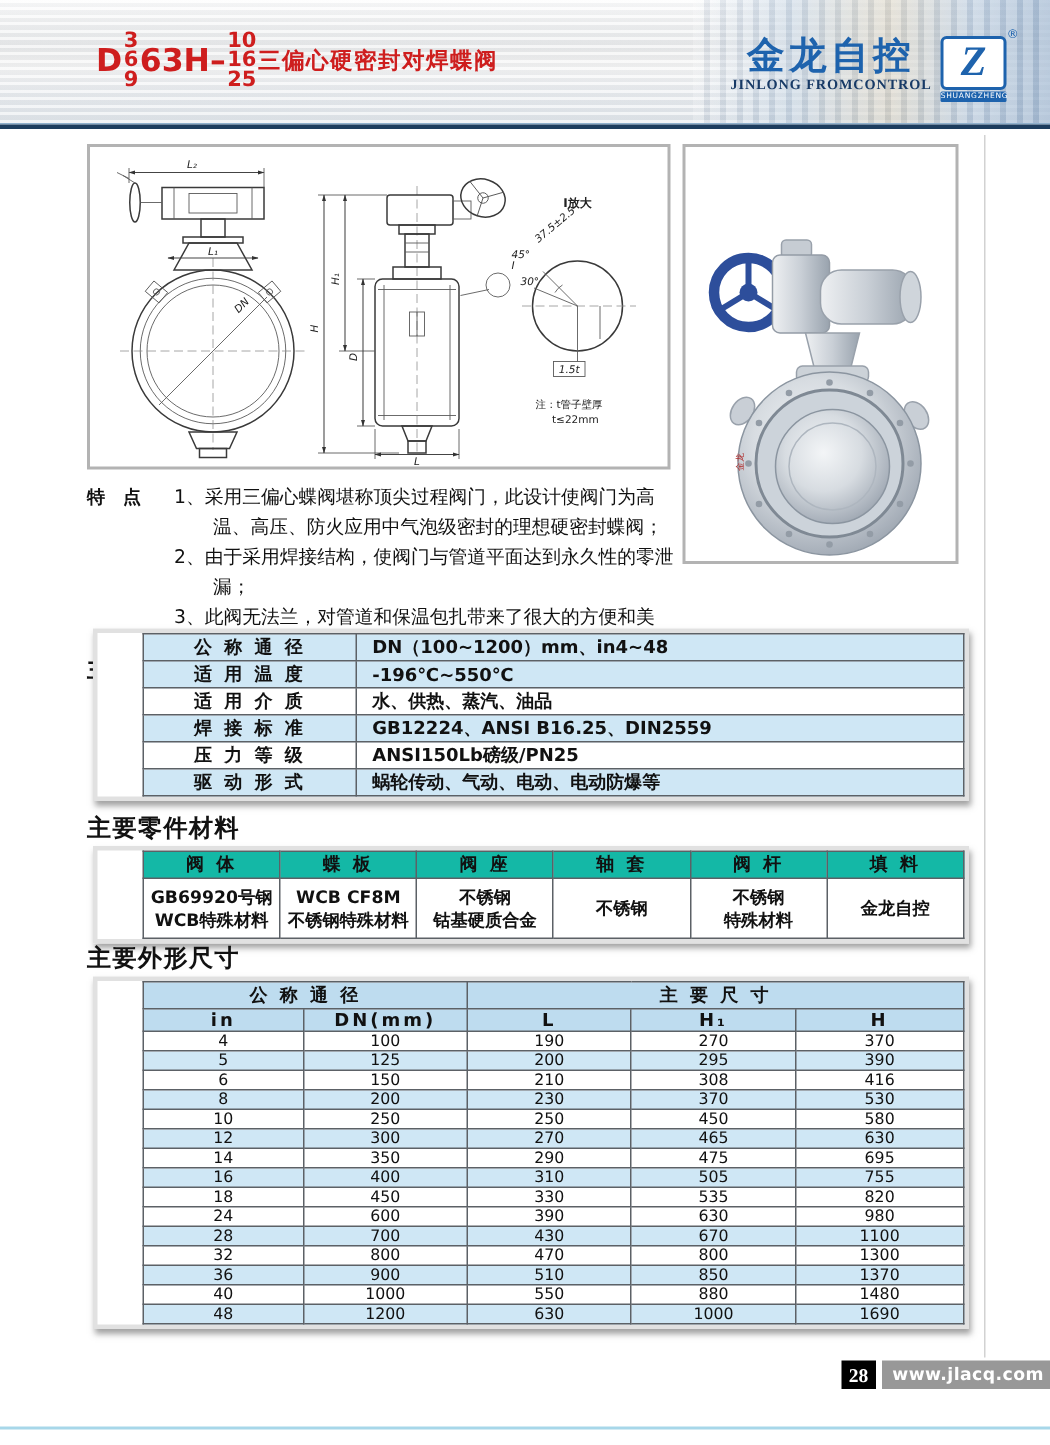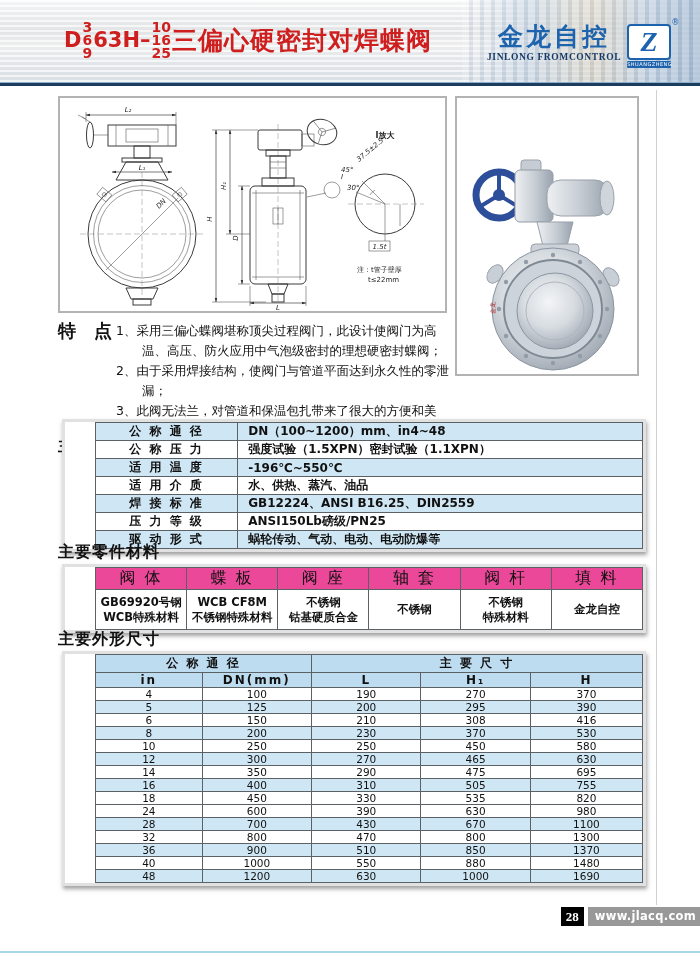--- a/index.html
+++ b/index.html
@@ -14,21 +14,21 @@
       linear-gradient(180deg,#fdfdfd 0%,#f0f1f2 20%,#e9eaeb 38%,#f4f4f4 55%,#e9ecef 74%,#e0e5ea 100%);
   }
   .header-photo { position:absolute; right:0; top:0; width:238px; height:82px;
     background:
       repeating-linear-gradient(90deg, rgba(255,255,255,.22) 0 7px, rgba(90,110,140,.10) 7px 11px),
       linear-gradient(90deg, rgba(220,226,233,0) 0%, rgba(184,203,221,.55) 28%, rgba(206,196,172,.5) 55%, rgba(167,190,214,.6) 78%, rgba(138,167,199,.7) 100%);
   }
   .title-wrap { position:absolute; left:64px; top:21px; display:flex; align-items:center;
     color:#ce1e1e; font-weight:bold; line-height:1; }
   .title-big { font-size:21px; }
-  .title-cn  { font-size:25px; letter-spacing:1px; }
+  .title-cn  { font-size:15px; letter-spacing:1px; }
   .num-stack { display:inline-flex; flex-direction:column; align-items:center;
     font-size:14px; line-height:13px; margin:0 1px; }
   .logo { position:absolute; left:487px; top:24px; display:flex; align-items:flex-start; gap:6px; }
   .logo-text { display:flex; flex-direction:column; align-items:center; }
   .logo-cn { font-size:25px; font-weight:bold; color:#1e63ad; letter-spacing:3px; line-height:26px; }
   .logo-en { font-size:9.5px; font-weight:bold; color:#173a66; letter-spacing:.6px;
     font-family:"Liberation Serif", serif; margin-top:2px; }
   .logo-mark { position:relative; width:48px; }
   .logo-mark-box { width:44px; height:36px; background:#fff; border:2px solid #1e63ad;
     border-radius:4px; display:flex; align-items:center; justify-content:center; }
@@ -41,21 +41,21 @@
   .header-rule-dark  { position:absolute; left:0; top:83px; width:700px; height:3px; background:#1d3d5e; }
 
   
   .panel { position:absolute; background:#fff; border:2px solid #b3b3b3; }
   .panel-drawing { left:58px; top:96px; width:389px; height:217px; }
   .panel-photo   { left:455px; top:96px; width:184px; height:280px; }
   svg text { font-family:"DejaVu Sans", sans-serif; }
 
   
   .features { position:absolute; left:58px; top:321px; width:394px; display:flex; }
-  .features-label { width:58px; font-size:18px; font-weight:bold; line-height:20px; white-space:pre; }
+  .features-label { width:58px; font-size:12px; font-weight:bold; line-height:20px; white-space:pre; }
   .features-items { flex:1; font-size:12.5px; line-height:20px; font-weight:500; }
   .feat-item { padding-left:26px; text-indent:-26px; }
 
   
   .sec-title { position:absolute; left:58px; font-size:16px; font-weight:bold; letter-spacing:1px; }
   .t-params    { top:396px;margin-top:40px; }
   .t-materials { top:542px; }
   .t-dims      { top:629px; }
 
   
@@ -66,21 +66,21 @@
   .f-dims      { top:651px; }
   table { width:100%; border-collapse:collapse; table-layout:fixed; }
   td, th { border:1px solid #5c6166; }
   .blue  { background:#cfe7f5; }
   .white { background:#ffffff; }
 
   .params-tbl td { height:16px; font-size:12px; }
   .p-label { width:26%; text-align:center; font-weight:bold; letter-spacing:2px; }
   .p-value { padding-left:10px; font-weight:bold; }
 
-  .mat-tbl th { height:18px; font-size:16px; font-weight:normal; letter-spacing:2px; background:#ec4899; }
+  .mat-tbl th { height:18px; font-size:12px; font-weight:bold; letter-spacing:2px; background:#14b8a6; }
   .mat-tbl td { height:40px; font-size:11.5px; font-weight:bold; text-align:center; line-height:15px; }
 
   .dims-tbl th { height:14px; font-size:12px; font-weight:bold; letter-spacing:2px; background:#bedcef; }
   .dims-tbl td { height:13px; font-size:10.5px; line-height:12px; text-align:center; font-weight:500; }
 
   
   .footer { position:absolute; top:907px; right:0; display:flex; align-items:center; }
   .page-num { background:#000; color:#fff; font-family:"Liberation Serif", serif;
     font-weight:bold; font-size:13px; line-height:17px; padding:1px 5px; margin-right:4px; }
   .site-bar { background:#989898; color:#fff; font-weight:bold; font-size:11.5px;
@@ -313,24 +313,20 @@
 </div>
 
 <div class="sec-title t-params">主要技术参数</div>
 <div class="tframe f-params">
   <table class="params-tbl">
     <tbody>
         <tr class="blue">
           <td class="p-label">公 称 通 径</td>
           <td class="p-value">DN（100~1200）mm、in4~48</td>
         </tr>
-        <tr class="white">
-          <td class="p-label">公 称 压 力</td>
-          <td class="p-value">强度试验（1.5XPN）密封试验（1.1XPN）</td>
-        </tr>
         <tr class="blue">
           <td class="p-label">适 用 温 度</td>
           <td class="p-value">-196℃~550℃</td>
         </tr>
         <tr class="white">
           <td class="p-label">适 用 介 质</td>
           <td class="p-value">水、供热、蒸汽、油品</td>
         </tr>
         <tr class="blue">
           <td class="p-label">焊 接 标 准</td>

